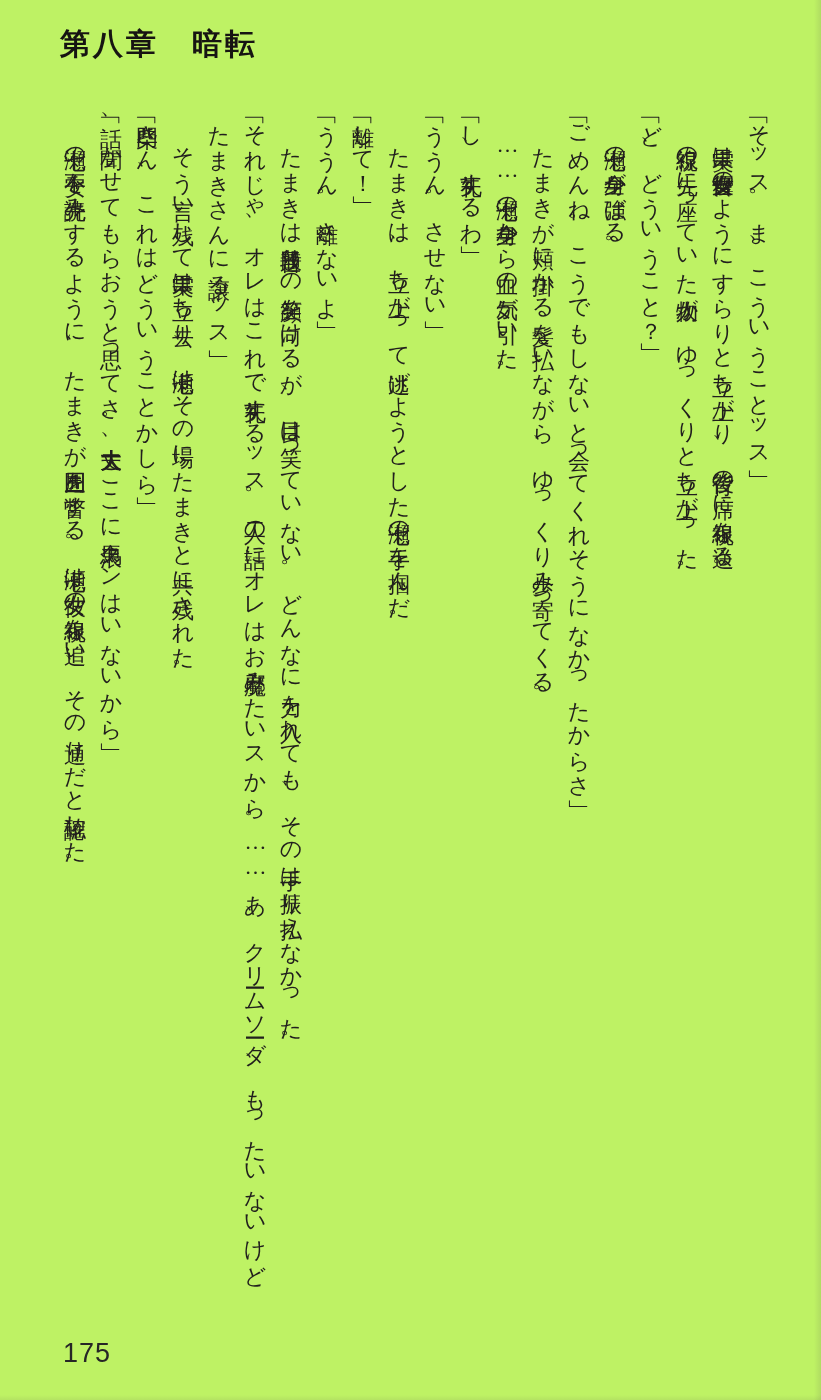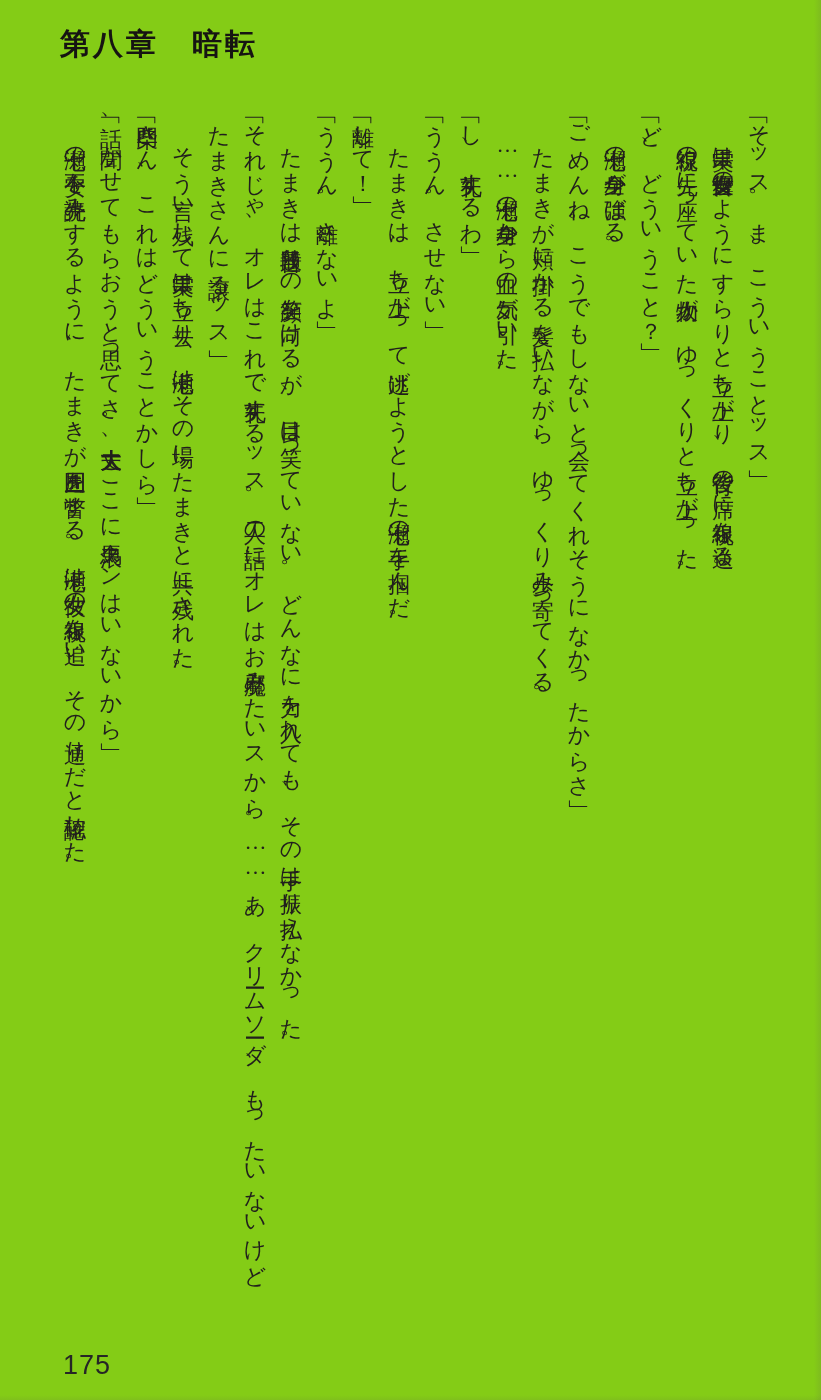--- a/index.html
+++ b/index.html
@@ -6,21 +6,21 @@
     margin: 0;
     padding: 0;
     width: 821px;
     height: 1400px;
     background: #f2f1ee;
   }
   .page {
     position: relative;
     width: 821px;
     height: 1400px;
-    background: #84cc16;
+    background: #bef264;
     overflow: hidden;
     font-family: "Liberation Serif", "DejaVu Serif", serif;
     color: #1d1b19;
   }
   .chapter {
     position: absolute;
     left: 60px;
     top: 24px;
     margin: 0;
     font-size: 30px;
@@ -48,21 +48,20 @@
     text-indent: 22px;
   }
   .page-number {
     position: absolute;
     left: 63px;
     top: 1338px;
     font-family: "Liberation Sans", "DejaVu Sans", sans-serif;
     font-size: 27px;
     letter-spacing: 1px;
     color: #262626;
-    margin-top: 12px;
   }
   .scan-edge-right {
     position: absolute;
     top: 0;
     right: 0;
     width: 7px;
     height: 100%;
     background: linear-gradient(to right, rgba(90,88,84,0), rgba(90,88,84,0.14));
   }
   .scan-edge-bottom {

